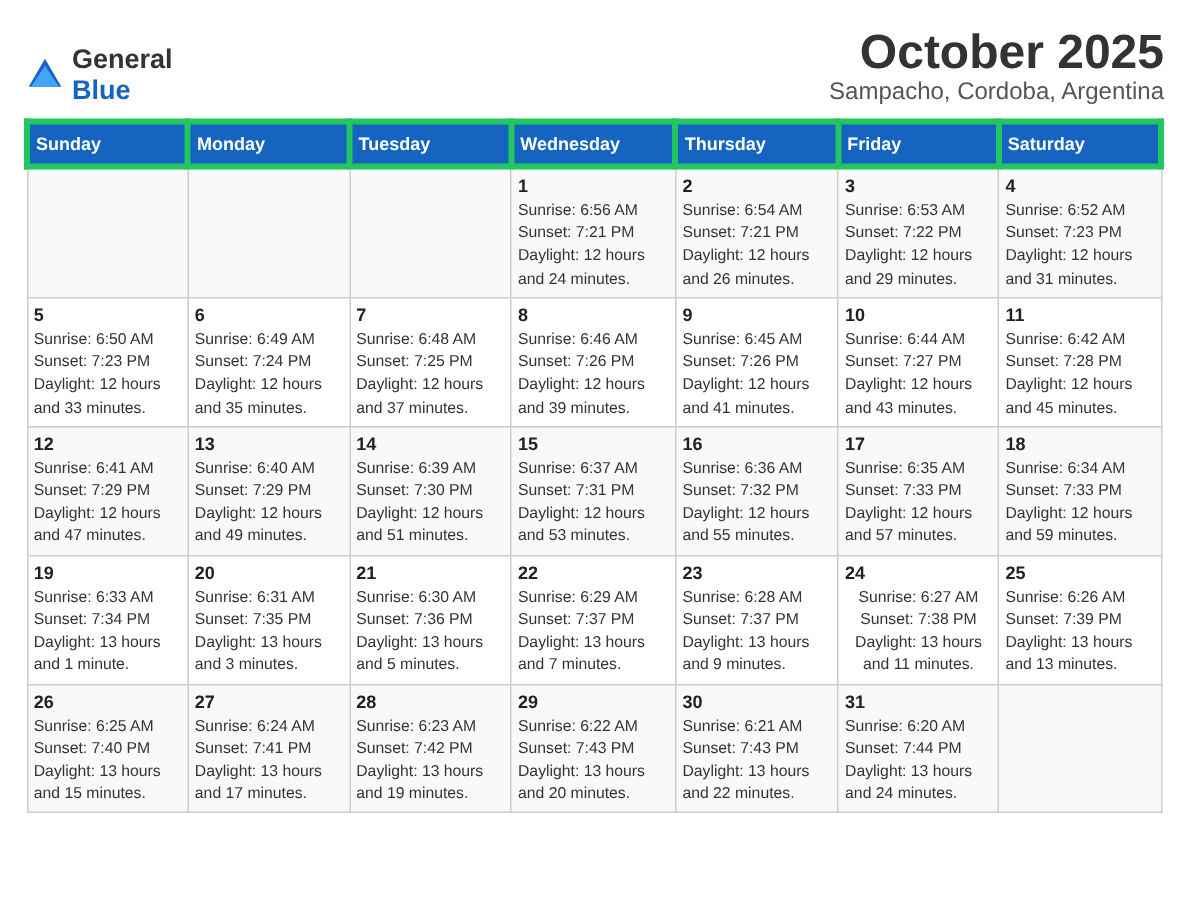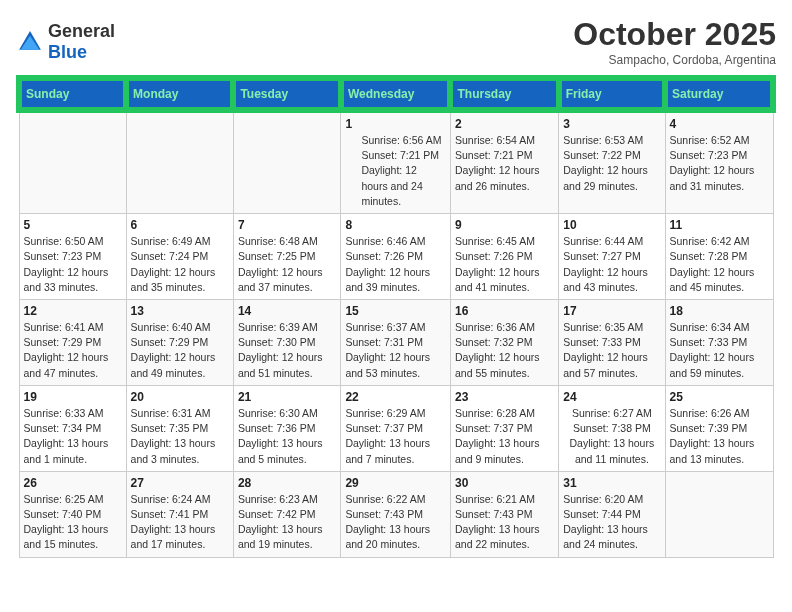--- a/index.html
+++ b/index.html
@@ -5,21 +5,21 @@
     * { box-sizing: border-box; margin: 0; padding: 0; }
     body {
       font-family: Arial, sans-serif;
       background: #fff;
       width: 792px;
       min-height: 612px;
       padding: 16px;
     }
     .header {
       display: flex;
-      align-items: center;
+      align-items: flex-end;
       justify-content: space-between;
       margin-bottom: 8px;
     }
     .logo {
       display: flex;
       align-items: center;
       gap: 4px;
     }
     .logo-icon {
       width: 28px;
@@ -28,36 +28,36 @@
     .title-block {
       text-align: right;
       margin-left: 36px;
     }
     .title-block h1 {
       font-size: 32px;
       font-weight: bold;
       color: #333;
     }
     .title-block h2 {
-      font-size: 12px;
+      font-size: 16px;
       font-weight: normal;
       color: #555;
     }
     table {
       width: 100%;
       border-collapse: collapse;
       font-size: 11px;
     }
     thead tr th {
       background-color: #1565c0;
-      color: #86efac;
+      color: #ffffff;
       padding: 6px 4px;
       text-align: left;
       font-size: 12px;
-      border: 6px solid #22c55e;
+      border: 4px solid #22c55e;
     }
     tbody tr td {
       border: 1px solid #ccc;
       vertical-align: top;
       padding: 4px;
       width: 113px;
       min-height: 70px;
       background: #fff;
     }
     tbody tr:nth-child(odd) td {
@@ -110,21 +110,21 @@
         <th>Saturday</th>
       </tr>
   </thead>
   <tbody id="calendar-body">
   <tr>
         <td class="empty-cell"></td>
         <td class="empty-cell"></td>
         <td class="empty-cell"></td>
         <td>
           <div class="day-number">1</div>
-          <div class="cell-info" style="white-space: pre-line; margin-left: 16px;">Sunrise: 6:56 AM
+          <div class="cell-info" style="white-space: pre-line;">Sunrise: 6:56 AM
 Sunset: 7:21 PM
 Daylight: 12 hours and 24 minutes.</div>
         </td>
         <td>
           <div class="day-number">2</div>
           <div class="cell-info" style="white-space: pre-line;">Sunrise: 6:54 AM
 Sunset: 7:21 PM
 Daylight: 12 hours and 26 minutes.</div>
         </td>
         <td>

